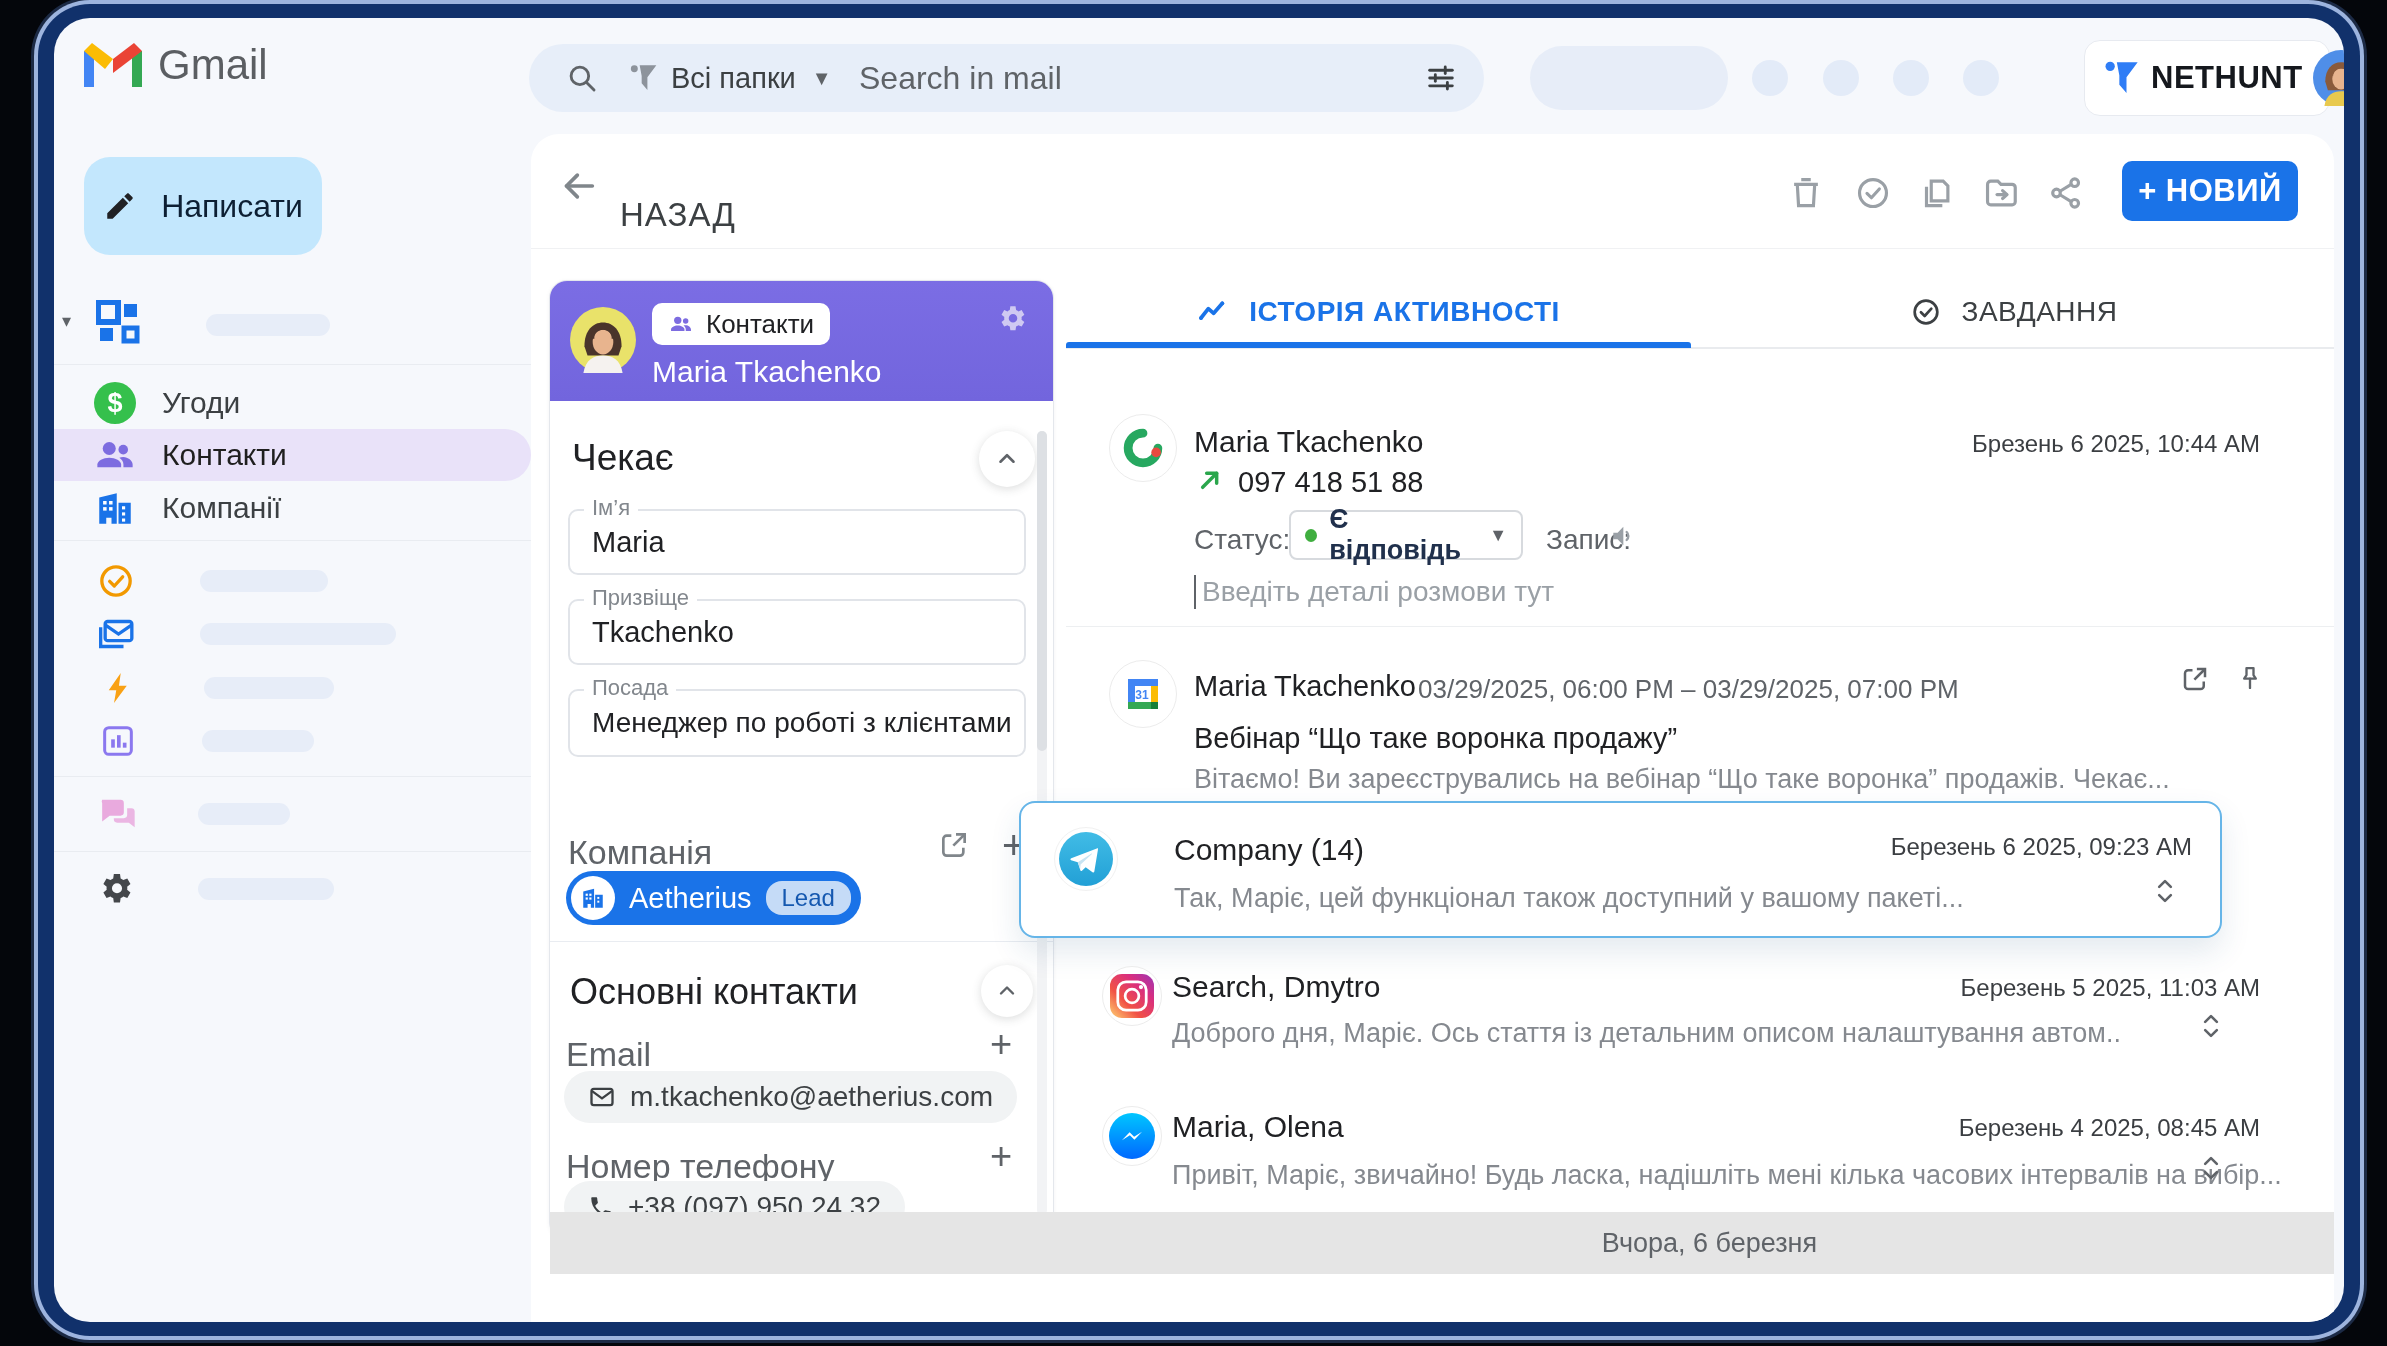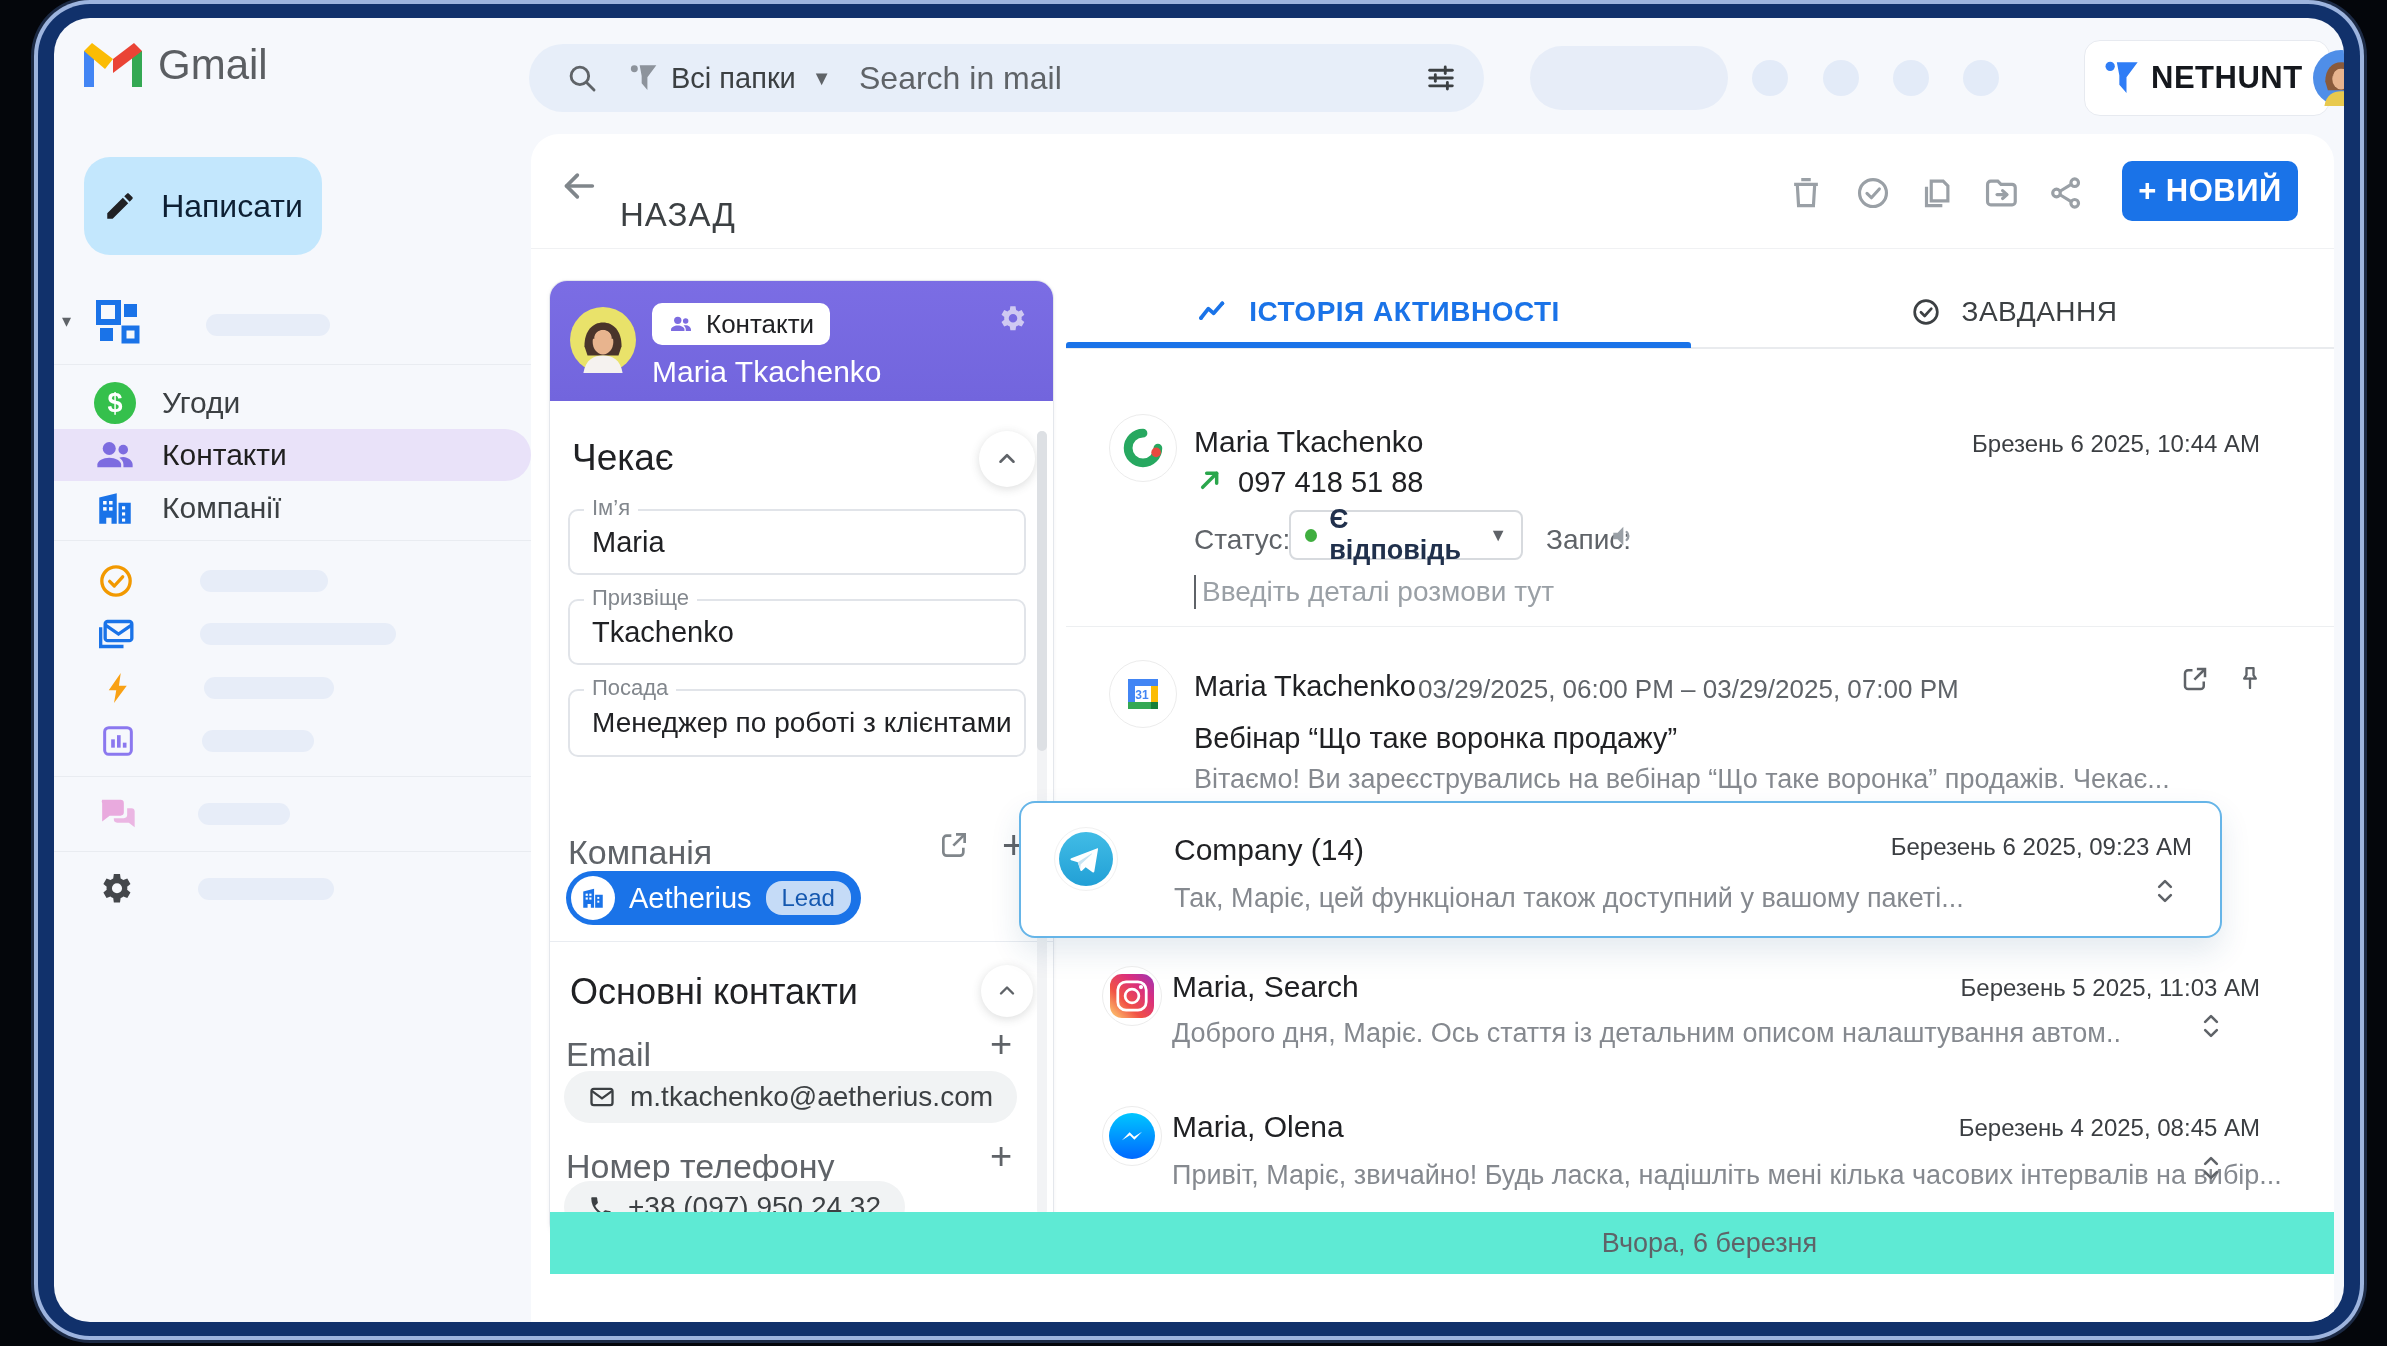--- a/index.html
+++ b/index.html
@@ -528,21 +528,21 @@
                 <stop offset=".7" stop-color="#d92e7f"></stop>
                 <stop offset="1" stop-color="#9b36b7"></stop>
               </linearGradient>
             </defs>
             <rect width="48" height="48" rx="13" fill="url(#ig)"></rect>
             <rect x="8.5" y="8.5" width="31" height="31" rx="9" fill="none" stroke="#fff" stroke-width="3"></rect>
             <circle cx="24" cy="24" r="7.5" fill="none" stroke="#fff" stroke-width="3"></circle>
             <circle cx="33.8" cy="14.2" r="2.3" fill="#fff"></circle>
           </svg>
     </span>
-    <span class="abs item-title" style="left:106px;top:14px;">Maria, Search</span>
+    <span class="abs item-title" style="left:106px;top:14px;">Search, Dmytro</span>
     <span class="abs ts" style="right:74px;top:18px;">Березень 5 2025, 11:03 AM</span>
     <span class="abs preview" style="left:106px;top:62px;">Доброго дня, Маріє. Ось стаття із детальним описом налаштування автом..</span>
     <span class="abs" style="right:110px;top:56px;">
       <svg width="26" height="28" viewBox="0 0 22 24" fill="none" stroke="#5f6368" stroke-width="2.2" stroke-linecap="round" stroke-linejoin="round">
             <polyline points="6,8.5 11,3.5 16,8.5"></polyline>
             <polyline points="6,15.5 11,20.5 16,15.5"></polyline>
           </svg>
     </span>
   </div>
 
@@ -563,20 +563,20 @@
     <span class="abs ts" style="right:74px;top:20px;">Березень 4 2025, 08:45 AM</span>
     <span class="abs preview" style="left:106px;top:66px;">Привіт, Маріє, звичайно! Будь ласка, надішліть мені кілька часових інтервалів на вибір...</span>
     <span class="abs" style="right:110px;top:60px;">
       <svg width="26" height="28" viewBox="0 0 22 24" fill="none" stroke="#5f6368" stroke-width="2.2" stroke-linecap="round" stroke-linejoin="round">
             <polyline points="6,8.5 11,3.5 16,8.5"></polyline>
             <polyline points="6,15.5 11,20.5 16,15.5"></polyline>
           </svg>
     </span>
   </div>
 
-  <div class="abs" style="left:496px;right:10px;top:1194px;height:62px;background:#5eead4;">
+  <div class="abs" style="left:496px;right:10px;top:1194px;height:62px;background:#e5e5e5;">
     <div class="abs flex" style="left:535px;right:0;top:0;height:62px;justify-content:center;">
       <span style="font-size:27px;color:#5f6368;">Вчора, 6 березня</span>
     </div>
   </div>
 
 </div>
 </div>
 
 </body></html>

